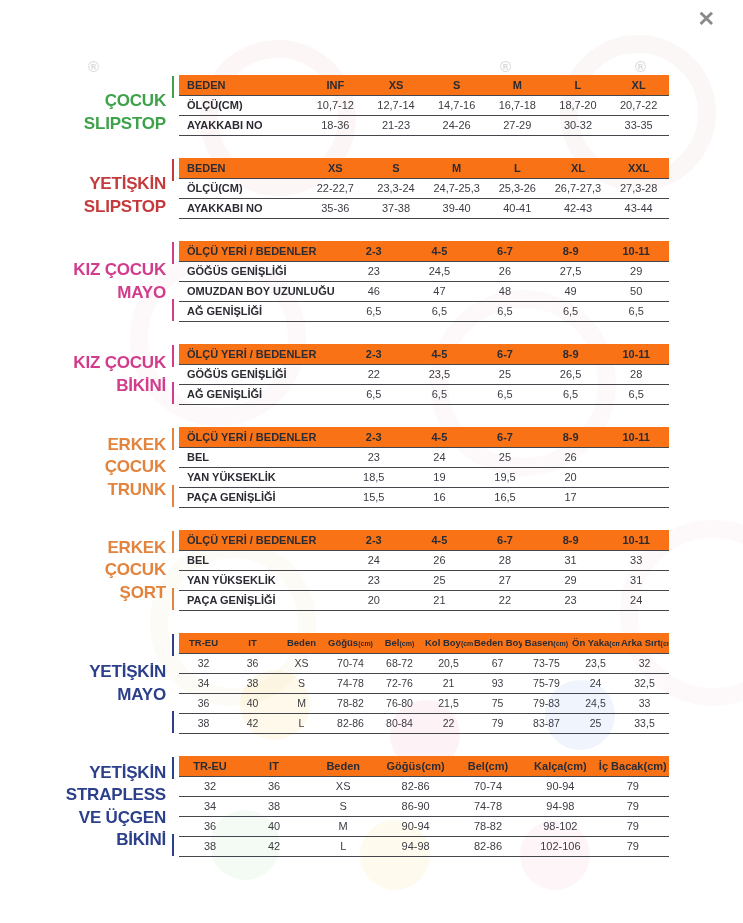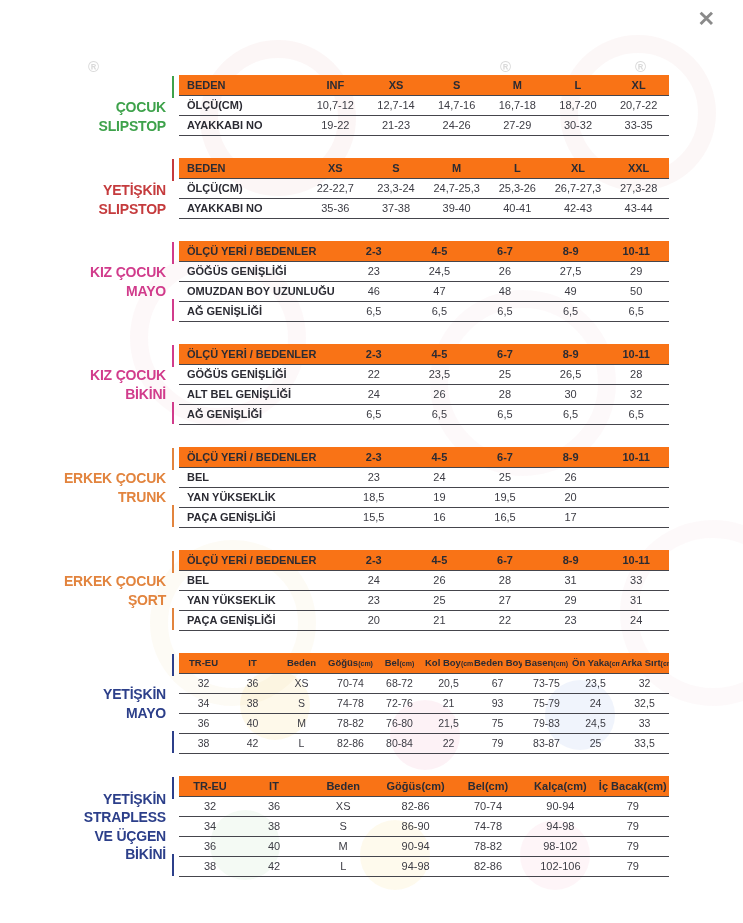--- a/index.html
+++ b/index.html
@@ -17,21 +17,21 @@
   #close-btn{
     position:absolute;top:4px;right:24px;z-index:5;
     font-size:21px;font-weight:bold;color:#8a8a8a;cursor:pointer;
     line-height:1;padding:4px;
   }
   
   #chart-area{position:absolute;top:75px;left:60px;z-index:1;}
   .section{display:flex;align-items:stretch;margin-bottom:22px;}
   .sec-label{
     width:106px;flex:none;display:flex;flex-direction:column;justify-content:center;
-    text-align:right;font-weight:bold;font-size:14px;line-height:1.32;
+    text-align:right;font-weight:bold;font-size:17px;line-height:1.32;
     white-space:pre-line;letter-spacing:-0.2px;
   }
   .section.short .sec-label{justify-content:flex-end;padding-bottom:1px;}
   .bars{width:13px;flex:none;display:flex;flex-direction:column;justify-content:space-between;align-items:center;padding:1px 0;}
   .bar{width:2px;height:22px;}
   .bar.hidden{visibility:hidden;}
   
   table.size-table{border-collapse:collapse;width:490px;table-layout:fixed;align-self:flex-start;}
   .size-table th,.size-table td{
     border-bottom:1.6px solid #45454c;text-align:center;
@@ -104,21 +104,21 @@
             <td>ÖLÇÜ(CM)</td>
             <td>10,7-12</td>
             <td>12,7-14</td>
             <td>14,7-16</td>
             <td>16,7-18</td>
             <td>18,7-20</td>
             <td>20,7-22</td>
           </tr>
           <tr>
             <td>AYAKKABI NO</td>
-            <td>19-22</td>
+            <td>18-36</td>
             <td>21-23</td>
             <td>24-26</td>
             <td>27-29</td>
             <td>30-32</td>
             <td>33-35</td>
           </tr>
         </tbody>
       </table>
     </section>
     <section class="section sec-yetiskin-slipstop short">
@@ -227,28 +227,20 @@
           </tr>
         </thead>
         <tbody>
           <tr>
             <td>GÖĞÜS GENİŞLİĞİ</td>
             <td>22</td>
             <td>23,5</td>
             <td>25</td>
             <td>26,5</td>
             <td>28</td>
-          </tr>
-          <tr>
-            <td>ALT BEL GENİŞLİĞİ</td>
-            <td>24</td>
-            <td>26</td>
-            <td>28</td>
-            <td>30</td>
-            <td>32</td>
           </tr>
           <tr>
             <td>AĞ GENİŞLİĞİ</td>
             <td>6,5</td>
             <td>6,5</td>
             <td>6,5</td>
             <td>6,5</td>
             <td>6,5</td>
           </tr>
         </tbody>

